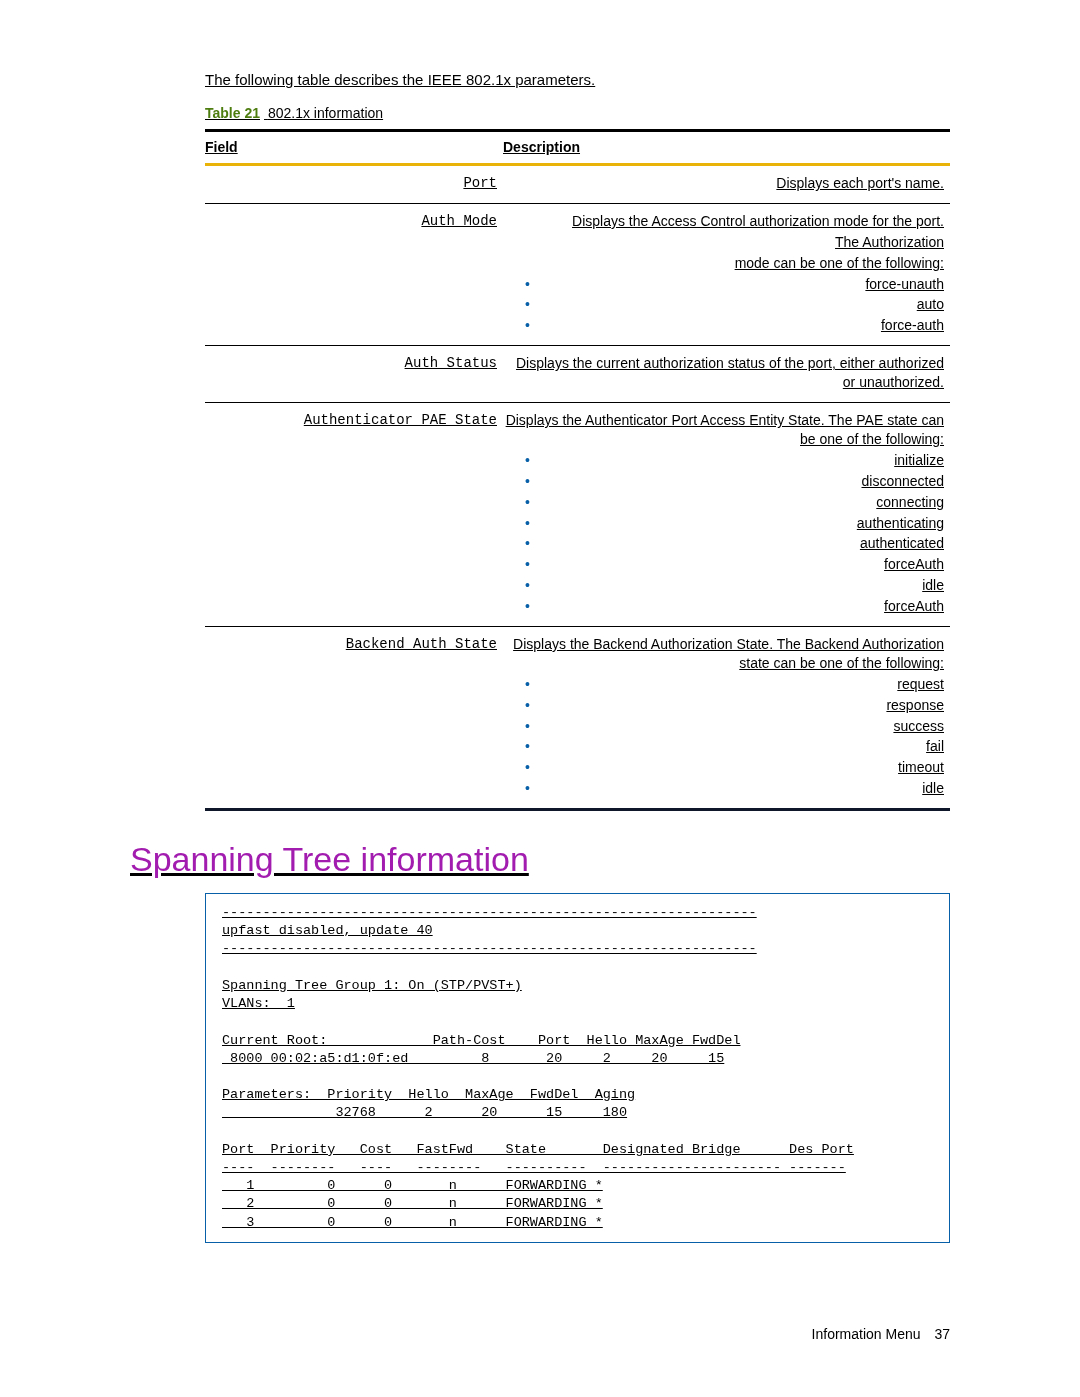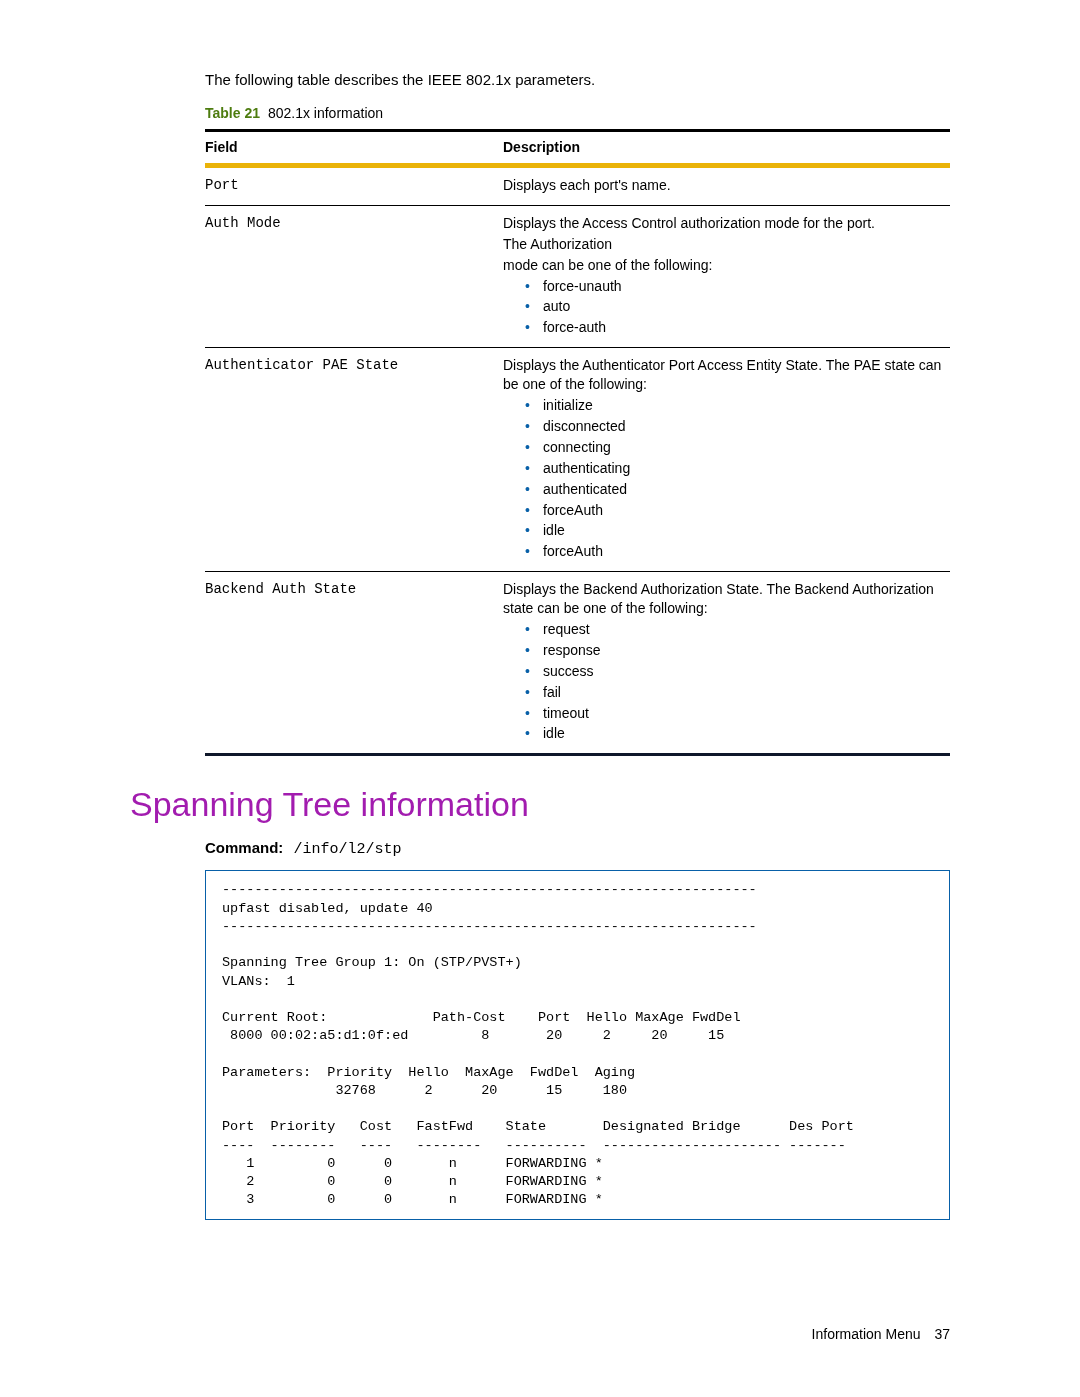--- a/index.html
+++ b/index.html
@@ -11,20 +11,21 @@
   }
   .page {
     width: 980px;
     min-height: 1397px;
     margin: 0 auto;
     position: relative;
     box-sizing: border-box;
     padding: 55px 80px 40px 80px;
     font-size: 15px;
     line-height: 1.35;
+    text-decoration: underline;
   }
   .body-indent {
     margin-left: 75px;
   }
   .intro {
     margin-bottom: 14px;
     font-size: 15px;
   }
   .table-caption {
     font-size: 14px;
@@ -36,32 +37,33 @@
     margin-right: 4px;
   }
   table.info-table {
     width: 100%;
     border-collapse: collapse;
     font-size: 14px;
     margin-bottom: 26px;
   }
   table.info-table thead tr {
     border-top: 3px solid #000;
-    border-bottom: 5px solid #eab308;
+    border-bottom: 3px solid #eab308;
   }
   table.info-table th {
     text-align: left;
     font-weight: bold;
     padding: 6px 6px 6px 0;
     vertical-align: top;
   }
   table.info-table td {
     padding: 8px 6px 8px 0;
     vertical-align: top;
     border-bottom: 1px solid #000;
+    text-align: right;
   }
   table.info-table tbody tr:last-child td {
     border-bottom: 3px solid #0f172a;
   }
   table.info-table td.field-col {
     width: 40%;
     font-family: "Courier New", monospace;
     font-size: 14px;
   }
   .desc-block { }
@@ -159,20 +161,28 @@
             <td>
               <div class="desc-block">
                 <p class="desc-text">Displays the Access Control authorization mode for the port.</p>
                 <p class="desc-text">The Authorization</p>
                 <p class="desc-text">mode can be one of the following:</p>
                 <ul class="dot-list">
                   <li>force-unauth</li>
                   <li>auto</li>
                   <li>force-auth</li>
                 </ul>
+              </div>
+            </td>
+          </tr>
+          <tr>
+            <td class="field-col">Auth Status</td>
+            <td>
+              <div class="desc-block">
+                <p class="desc-text">Displays the current authorization status of the port, either authorized or unauthorized.</p>
               </div>
             </td>
           </tr>
           <tr>
             <td class="field-col">Authenticator PAE State</td>
             <td>
               <div class="desc-block">
                 <p class="desc-text">Displays the Authenticator Port Access Entity State. The PAE state can be one of the following:</p>
                 <ul class="dot-list">
                   <li>initialize</li>
@@ -203,24 +213,20 @@
               </div>
             </td>
           </tr>
         </tbody>
     </table>
   </div>
 
   <h2 class="section-heading">Spanning Tree information</h2>
 
   <div class="body-indent">
-    <div class="command-line">
-      <span class="cmd-label">Command:</span>
-      <span class="cmd-path">/info/l2/stp</span>
-    </div>
 
     <div class="terminal-box">------------------------------------------------------------------
 upfast disabled, update 40
 ------------------------------------------------------------------
 
 Spanning Tree Group 1: On (STP/PVST+)
 VLANs:  1
 
 Current Root:             Path-Cost    Port  Hello MaxAge FwdDel
  8000 00:02:a5:d1:0f:ed         8       20     2     20     15

